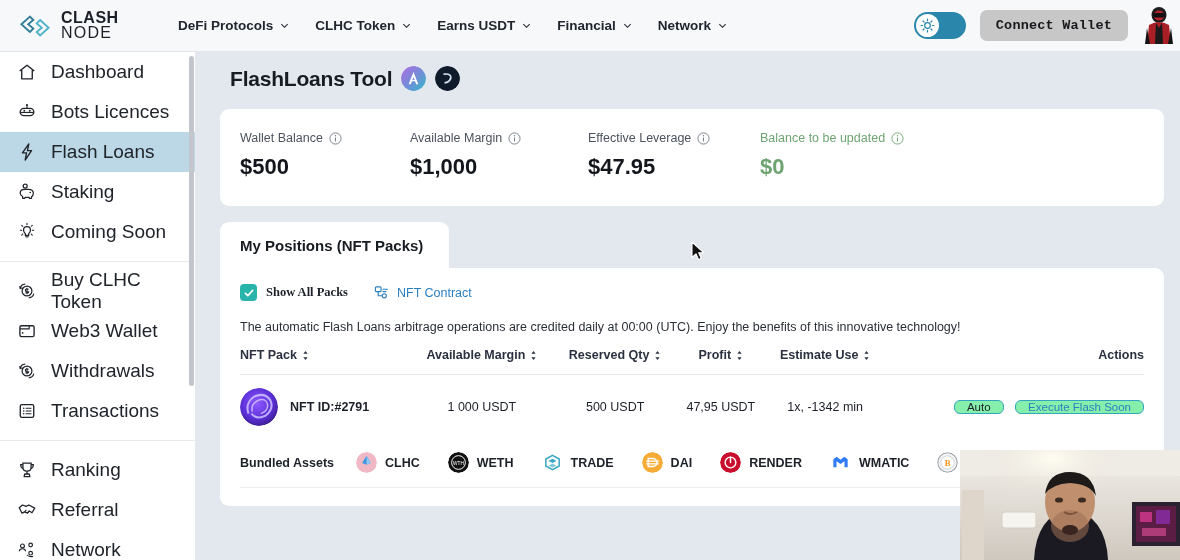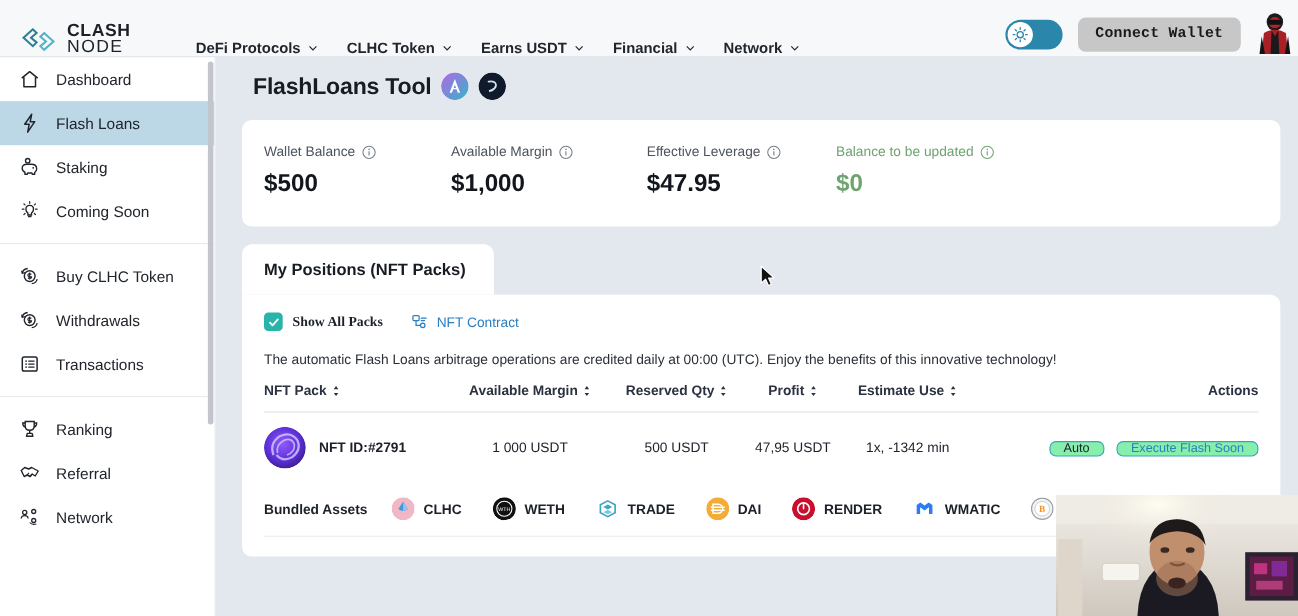--- a/index.html
+++ b/index.html
@@ -10,21 +10,21 @@
     font-family: "Liberation Sans", sans-serif;
     background: #e3e7ee;
     color: #1b1f27;
   }
   .app { position: relative; width: 1180px; height: 560px; }
 
   
   .topbar {
     position: absolute; top: 0; left: 0; width: 1180px; height: 52px;
     background: #f7f8fa;
-    display: flex; align-items: flex-end;
+    display: flex; align-items: center;
     border-bottom: 1px solid #e2e5ea;
     z-index: 30;
   }
   .brand { display: flex; align-items: center; gap: 9px; padding-left: 18px; width: 150px; }
   .brand-logo { width: 34px; height: 26px; flex: none; }
   .brand-text { line-height: 0.92; }
   .brand-text .l1 {
     font-size: 16px; font-weight: 700; letter-spacing: 0.5px; color: #1b1f27; display: block;
   }
   .brand-text .l2 {
@@ -59,21 +59,21 @@
   .avatar { width: 34px; height: 40px; flex: none; cursor: pointer; }
 
   
   .sidebar {
     position: absolute; top: 52px; left: 0; width: 196px; height: 508px;
     background: #ffffff; border-right: 1px solid #e6e8ec;
     overflow: hidden; z-index: 20;
   }
   .side-item {
     display: flex; align-items: center; gap: 14px;
-    height: 40px; padding-left: 16px; cursor: pointer; font-size: 14px; color: #20242b;
+    height: 40px; padding-left: 16px; cursor: pointer; font-size: 19px; color: #20242b;
   }
   .side-item.active { background: #bcd8e6; }
   .side-icon { width: 21px; height: 21px; flex: none; display: flex; align-items: center; justify-content: center; }
   .side-sep { height: 1px; background: #e7e9ed; margin: 9px 0; }
   .side-scroll {
     position: absolute; right: 1px; top: 4px; width: 5px; height: 330px;
     background: #c2c6cc; border-radius: 3px;
   }
 
   
@@ -242,20 +242,33 @@
     <div class="side-scroll"></div>
 
     <div class="side-item">
       <span class="side-icon">
         <svg width="20" height="20" viewBox="0 0 22 22">
             <path d="M3 10 L11 3.5 L19 10 M5.2 9 V18.5 H16.8 V9" fill="none" stroke="#20242b" stroke-width="1.5" stroke-linejoin="round"></path>
           </svg>
       </span>
       <span>Dashboard</span>
     </div>
+    <div class="side-item">
+      <span class="side-icon">
+        <svg width="20" height="20" viewBox="0 0 22 22">
+            <circle cx="11" cy="3.5" r="1.2" fill="#20242b"></circle>
+            <path d="M11 4.7 V7" stroke="#20242b" stroke-width="1.3"></path>
+            <rect x="3.5" y="7" width="15" height="8" rx="4" fill="none" stroke="#20242b" stroke-width="1.5"></rect>
+            <path d="M4 11.5 H18" stroke="#20242b" stroke-width="1.3"></path>
+            <circle cx="8" cy="9.6" r="1" fill="#20242b"></circle>
+            <circle cx="14" cy="9.6" r="1" fill="#20242b"></circle>
+          </svg>
+      </span>
+      <span>Bots Licences</span>
+    </div>
     <div class="side-item active">
       <span class="side-icon">
         <svg width="20" height="20" viewBox="0 0 22 22">
             <path d="M13 2 L6 12 H10.5 L9 20 L16 9.5 H11.5 Z" fill="none" stroke="#20242b" stroke-width="1.5" stroke-linejoin="round"></path>
           </svg>
       </span>
       <span>Flash Loans</span>
     </div>
     <div class="side-item">
       <span class="side-icon">
@@ -285,20 +298,30 @@
     <div class="side-item">
       <span class="side-icon">
         <svg width="20" height="20" viewBox="0 0 22 22">
             <circle cx="11" cy="11" r="5.4" fill="none" stroke="#20242b" stroke-width="1.4"></circle>
             <path d="M11 7.5 v7M12.8 9.1 Q9.2 8 9.2 10.2 Q9.2 12 12.8 11.8 Q12.8 14 9.2 13" fill="none" stroke="#20242b" stroke-width="1.2"></path>
             <path d="M3.5 8 Q4.5 3.8 9 3.4 M18.5 14 Q17.5 18.2 13 18.6" fill="none" stroke="#20242b" stroke-width="1.3"></path>
             <path d="M3 5.5 L3.6 8.3 L6.2 7.4" fill="none" stroke="#20242b" stroke-width="1.3"></path>
           </svg>
       </span>
       <span>Buy CLHC Token</span>
+    </div>
+    <div class="side-item">
+      <span class="side-icon">
+        <svg width="20" height="20" viewBox="0 0 22 22">
+            <rect x="3.2" y="5.2" width="15.6" height="12" rx="1.8" fill="none" stroke="#20242b" stroke-width="1.5"></rect>
+            <path d="M3.2 8.6 H13.4 V5.2" fill="none" stroke="#20242b" stroke-width="1.3"></path>
+            <circle cx="6.2" cy="13" r="0.95" fill="#20242b"></circle>
+          </svg>
+      </span>
+      <span>Web3 Wallet</span>
     </div>
     <div class="side-item">
       <span class="side-icon">
         <svg width="20" height="20" viewBox="0 0 22 22">
             <circle cx="11" cy="11" r="5.4" fill="none" stroke="#20242b" stroke-width="1.4"></circle>
             <path d="M11 7.5 v7M12.8 9.1 Q9.2 8 9.2 10.2 Q9.2 12 12.8 11.8 Q12.8 14 9.2 13" fill="none" stroke="#20242b" stroke-width="1.2"></path>
             <path d="M3.5 8 Q4.5 3.8 9 3.4 M18.5 14 Q17.5 18.2 13 18.6" fill="none" stroke="#20242b" stroke-width="1.3"></path>
             <path d="M3 5.5 L3.6 8.3 L6.2 7.4" fill="none" stroke="#20242b" stroke-width="1.3"></path>
           </svg>
       </span>

